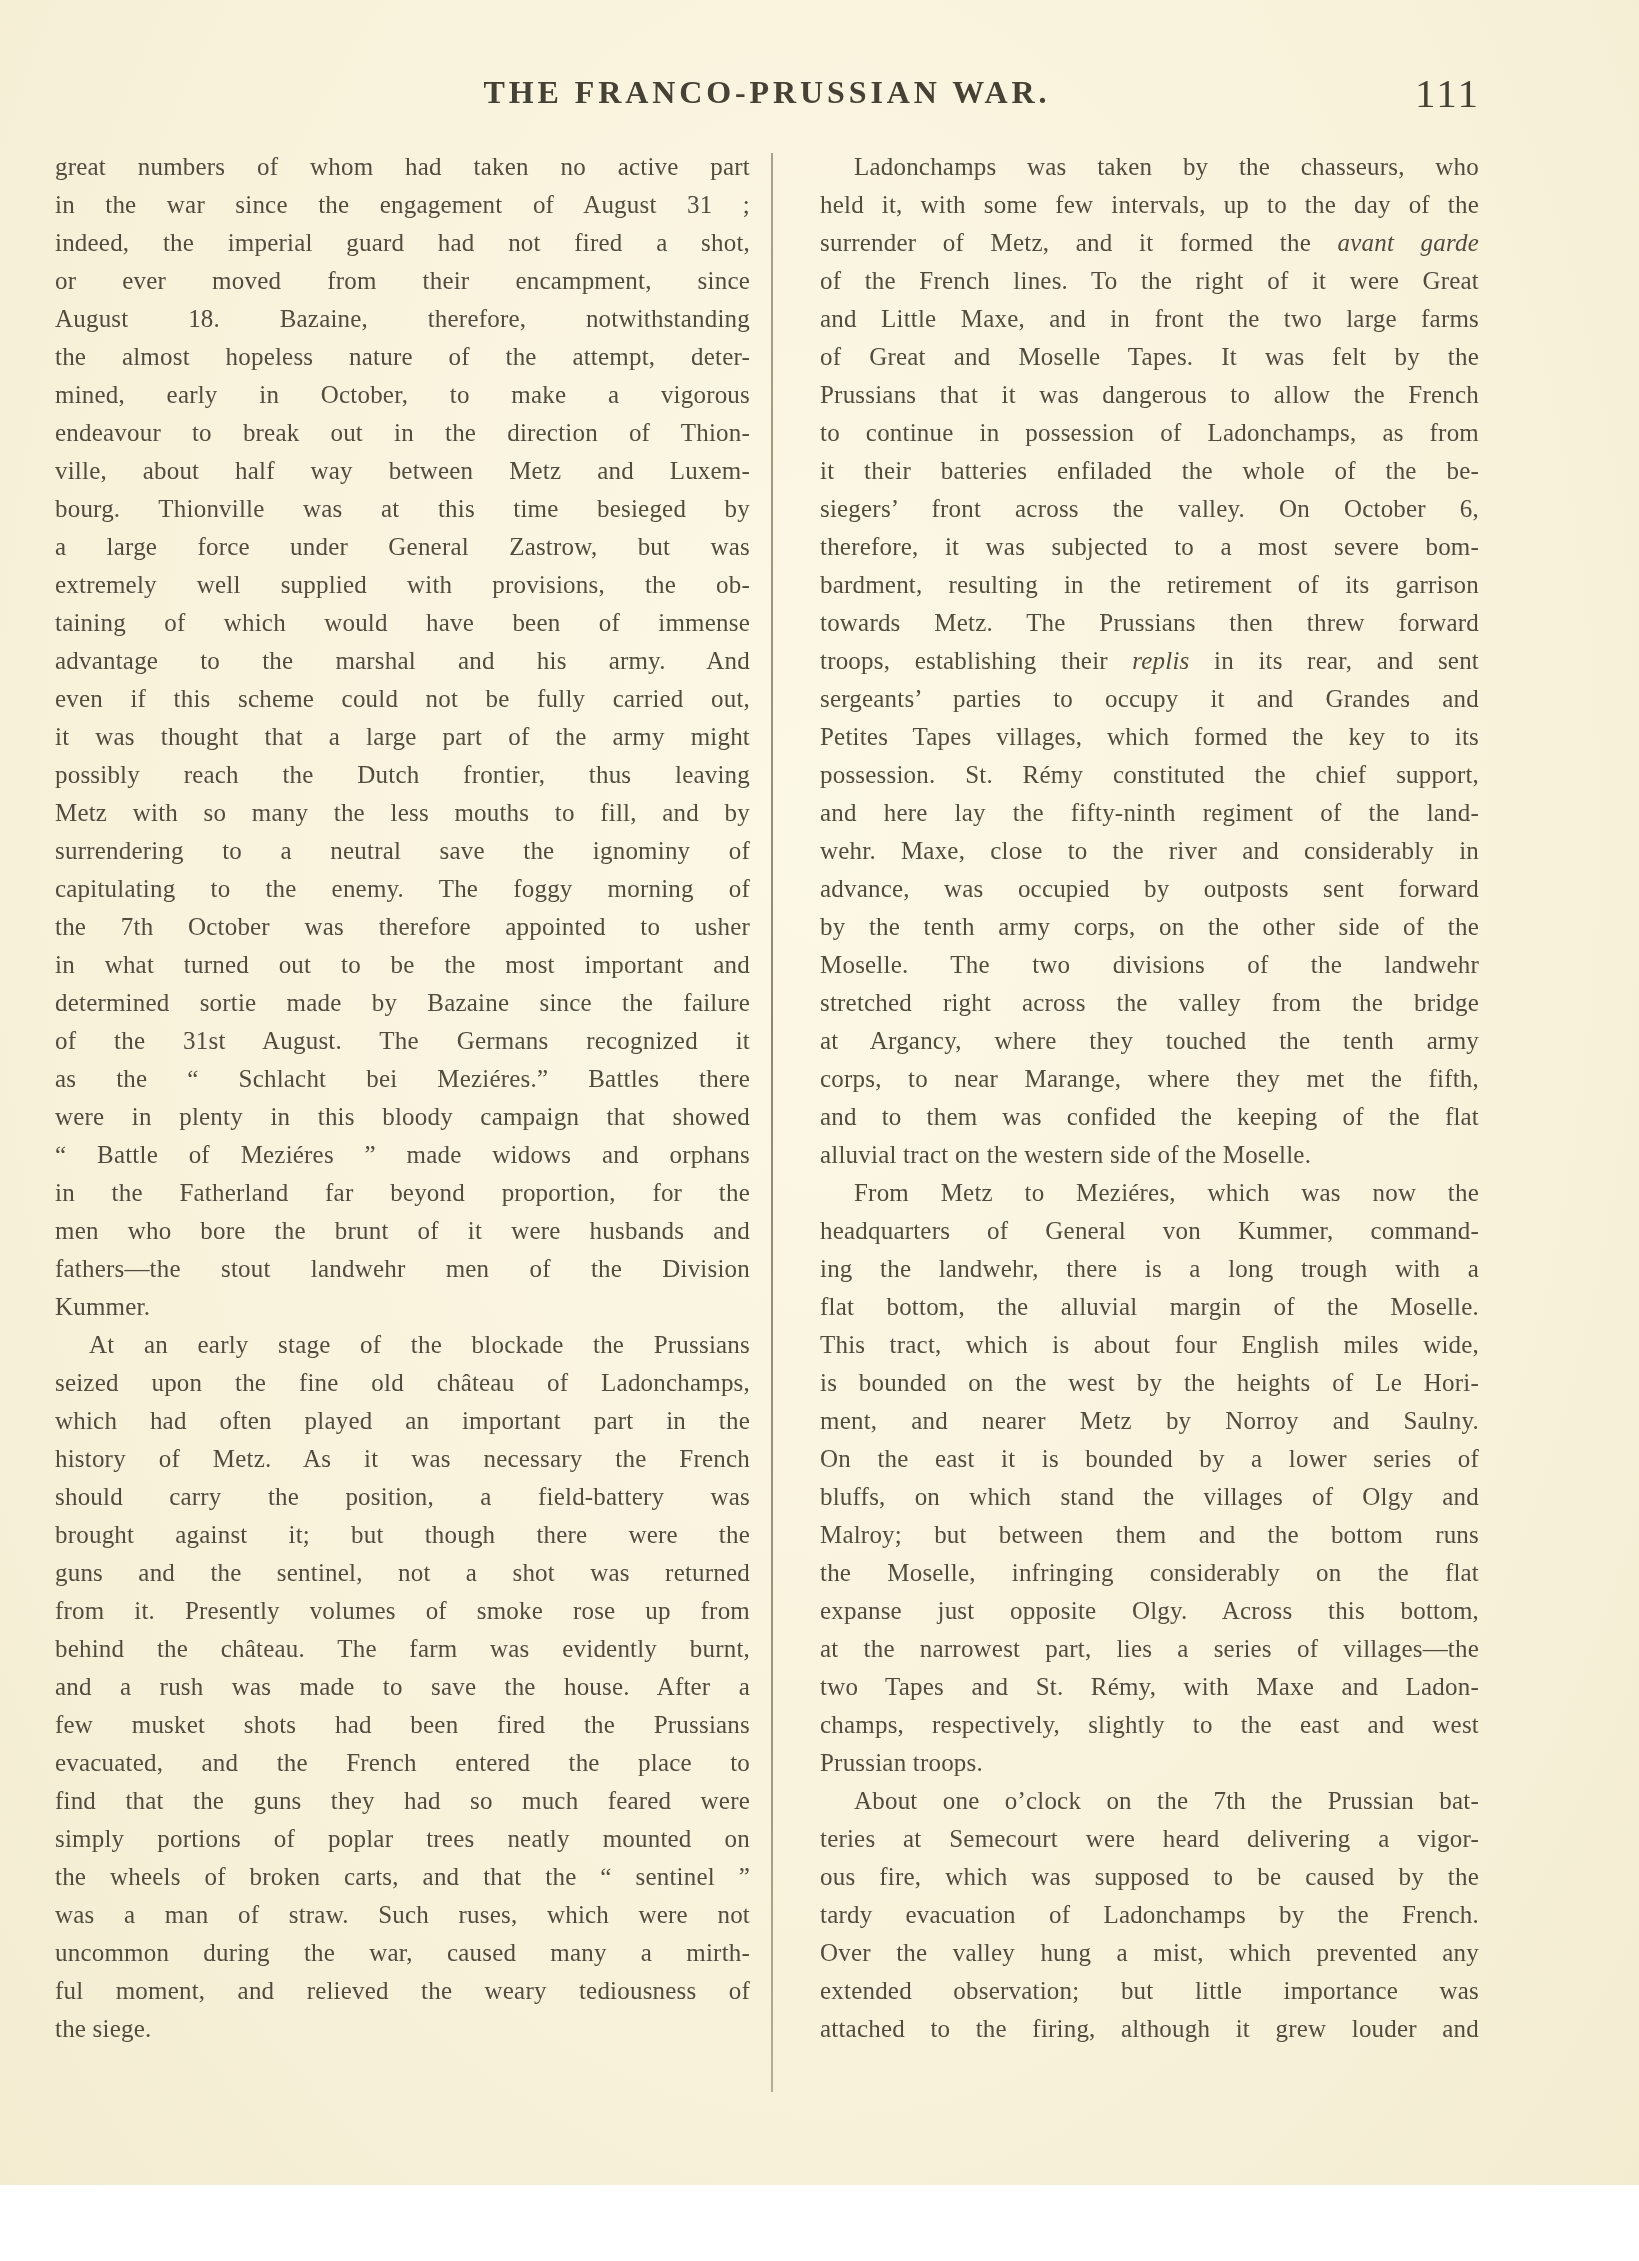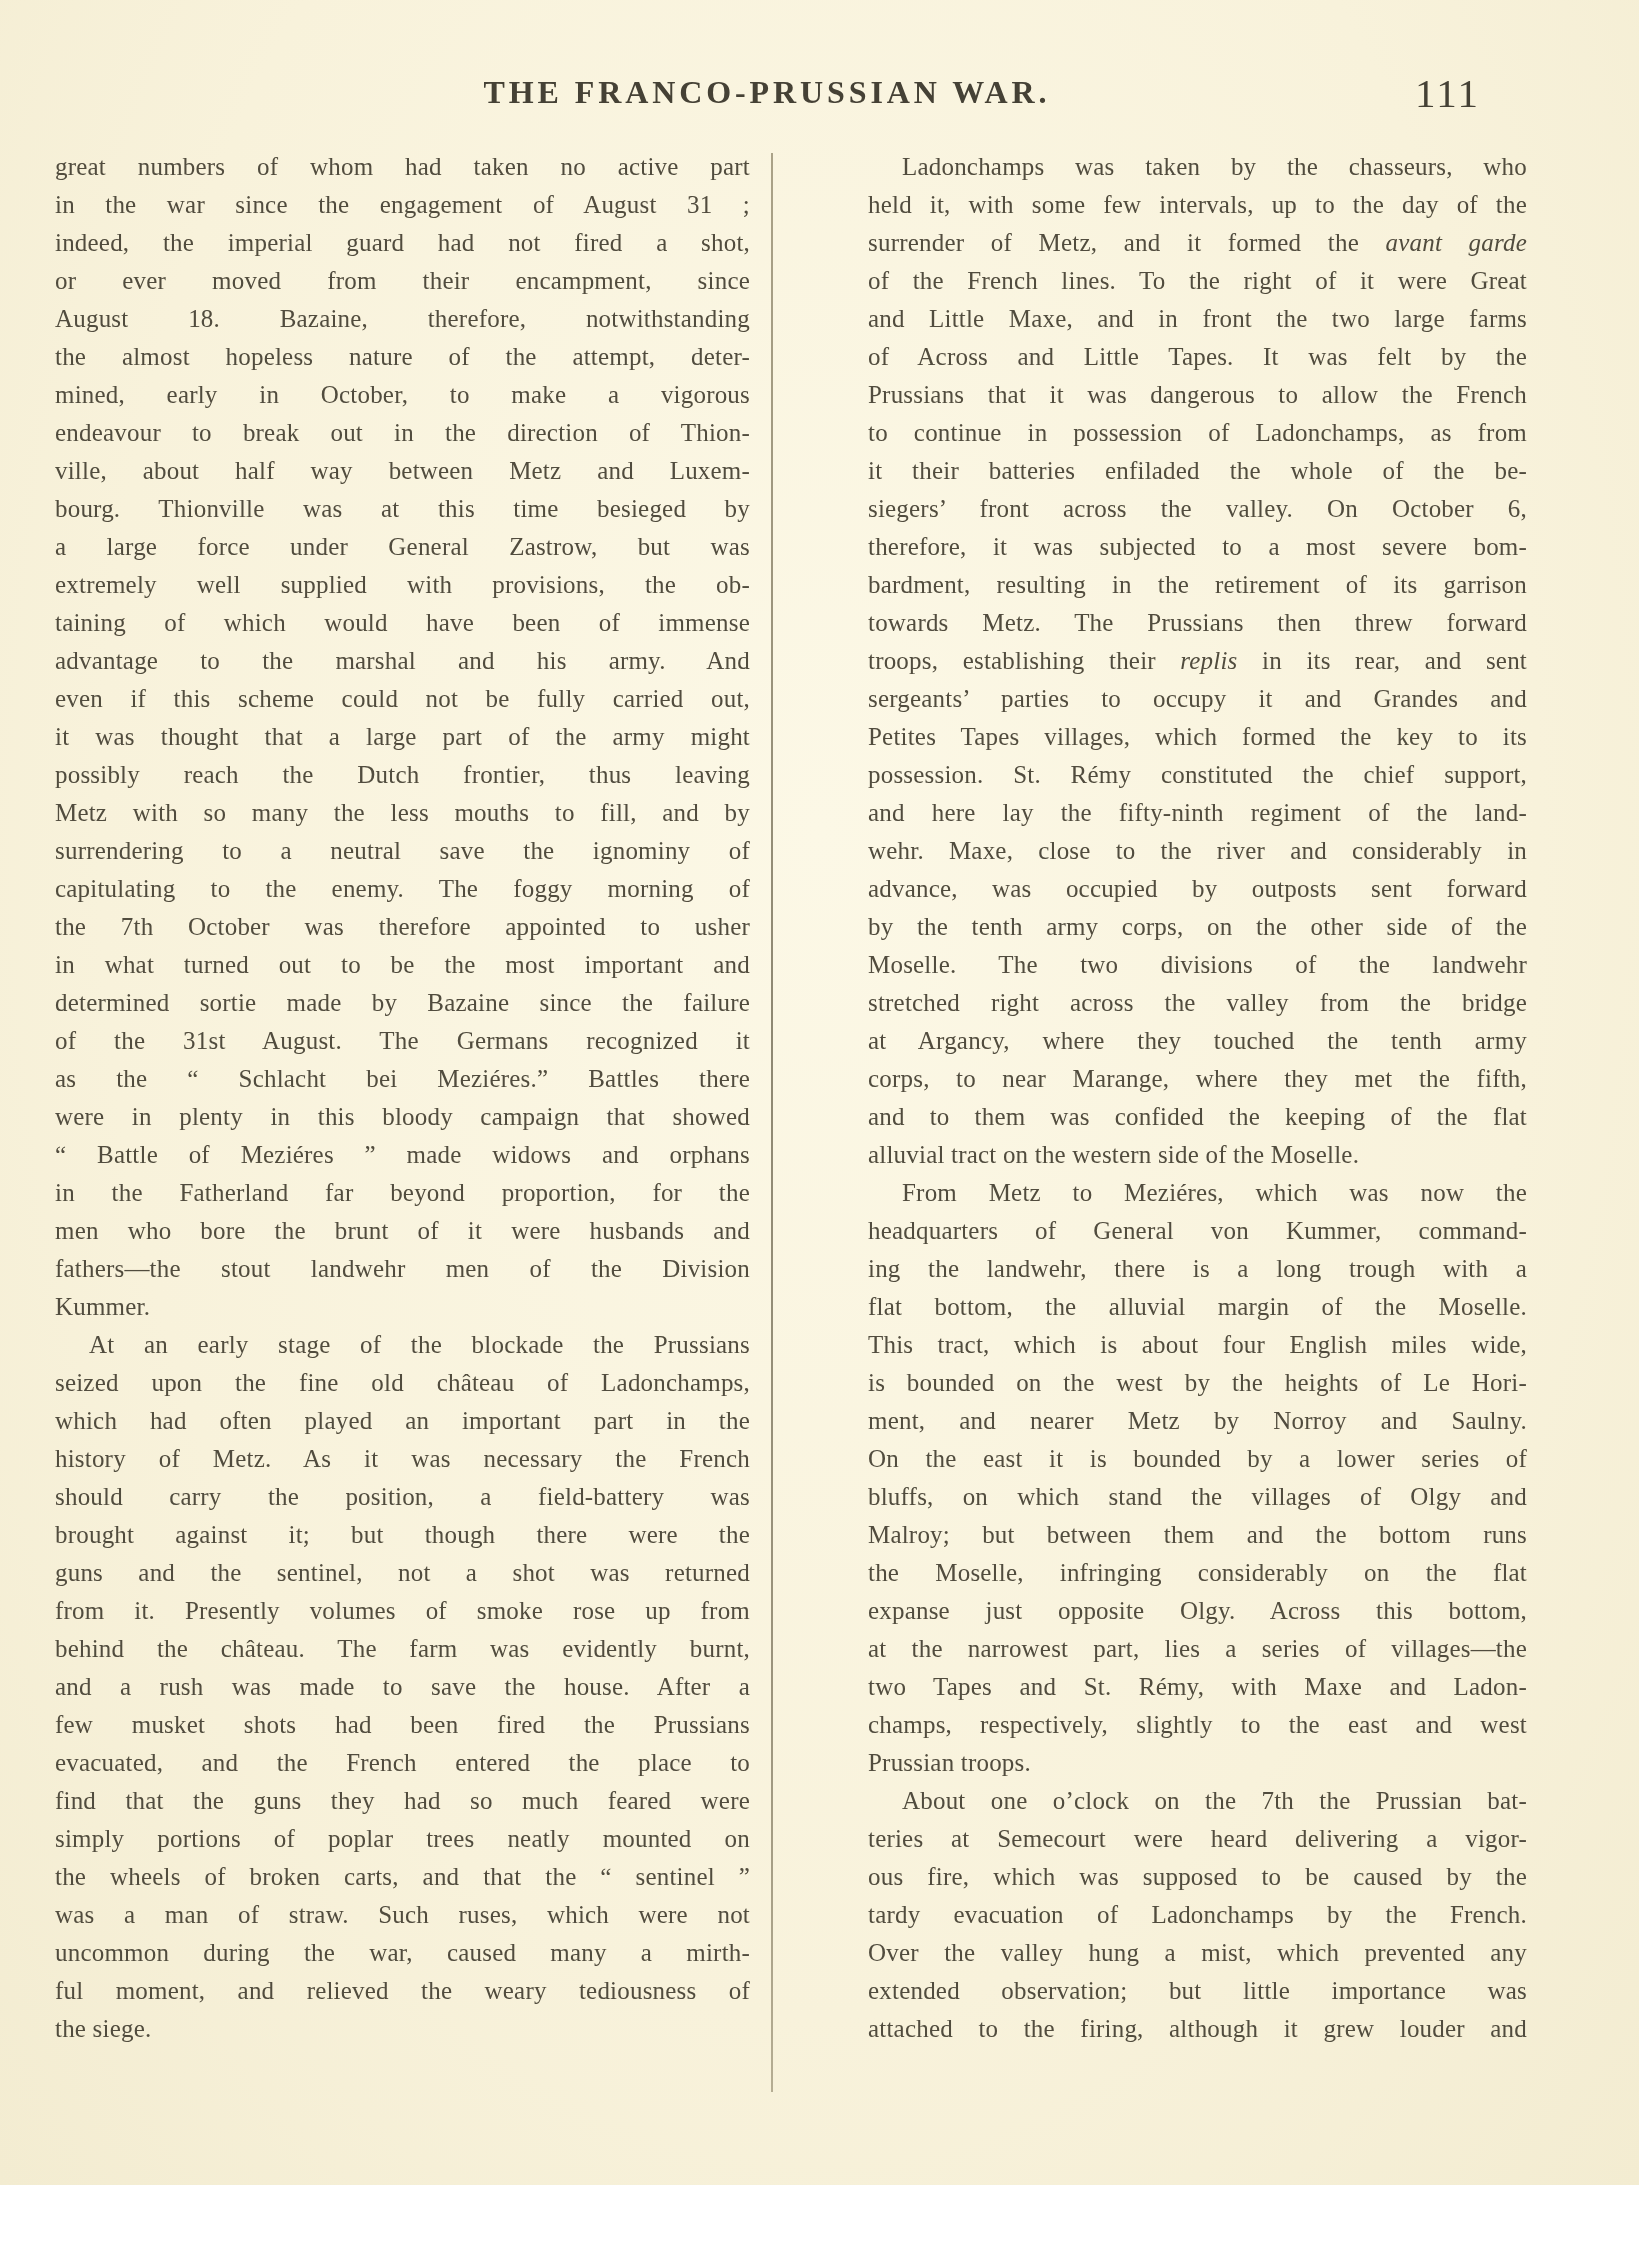--- a/index.html
+++ b/index.html
@@ -29,21 +29,21 @@
     left: 1415px;
     font-size: 41px;
     letter-spacing: 2.3px;
     color: #454135;
   }
   .column {
     position: absolute;
     top: 148px;
   }
   .column-left  { left: 55px;   width: 695px; }
-  .column-right { left: 868px; width: 659px; }
+  .column-right { left: 820px; width: 659px; }
   .divider-rule {
     position: absolute;
     left: 771px;
     top: 153px;
     width: 2.3px;
     height: 1939px;
     background: linear-gradient(to bottom, #aaa288, #8e8873 45%, #9b947d 80%, #b5ad93);
   }
   .line {
     height: 38px;
@@ -119,21 +119,21 @@
       <div class="line">ful moment, and relieved the weary tediousness of</div>
       <div class="line par-end">the siege.</div>
     </div>
 
   <div class="column column-right">
       <div class="line indent">Ladonchamps was taken by the chasseurs, who</div>
       <div class="line">held it, with some few intervals, up to the day of the</div>
       <div class="line">surrender of Metz, and it formed the <i>avant garde</i></div>
       <div class="line">of the French lines.  To the right of it were Great</div>
       <div class="line">and Little Maxe, and in front the two large farms</div>
-      <div class="line">of Across and Little Tapes.  It was felt by the</div>
+      <div class="line">of Great and Moselle Tapes.  It was felt by the</div>
       <div class="line">Prussians that it was dangerous to allow the French</div>
       <div class="line">to continue in possession of Ladonchamps, as from</div>
       <div class="line">it their batteries enfiladed the whole of the be-</div>
       <div class="line">siegers’ front across the valley.  On October 6,</div>
       <div class="line">therefore, it was subjected to a most severe bom-</div>
       <div class="line">bardment, resulting in the retirement of its garrison</div>
       <div class="line">towards Metz.  The Prussians then threw forward</div>
       <div class="line">troops, establishing their <i>replis</i> in its rear, and sent</div>
       <div class="line">sergeants’ parties to occupy it and Grandes and</div>
       <div class="line">Petites Tapes villages, which formed the key to its</div>

